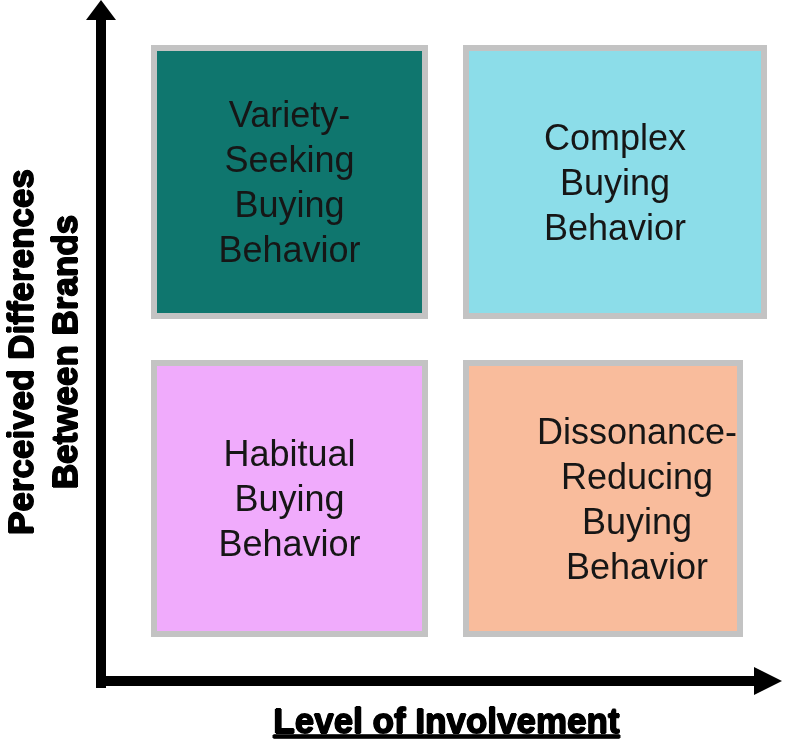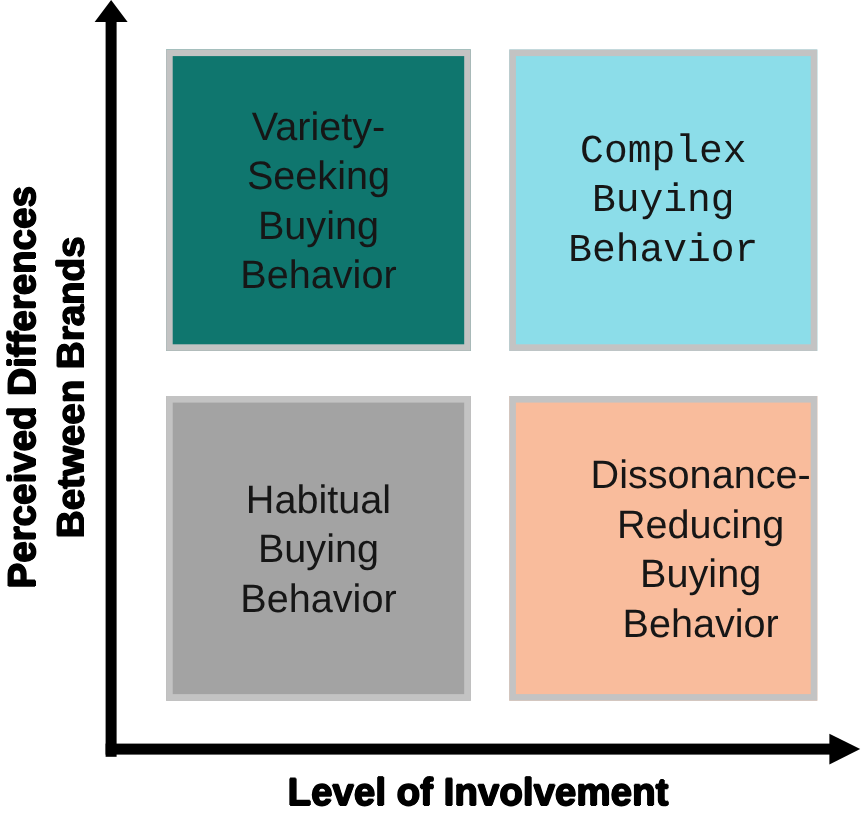--- a/index.html
+++ b/index.html
@@ -19,36 +19,36 @@
     position:absolute;left:754px;top:667px;width:0;height:0;
     border-top:14px solid transparent;border-bottom:14px solid transparent;
     border-left:28px solid #000;
   }
   
   .axis-label{
     color:#000;font-size:35px;font-weight:800;letter-spacing:0;
     text-shadow:0.8px 0 0 #000,-0.8px 0 0 #000,0 0.8px 0 #000,0 -0.8px 0 #000;
     white-space:pre-line;text-align:center;
   }
-  .x-axis-label{position:absolute;left:138px;top:701px;width:593px;line-height:40px;}
+  .x-axis-label{position:absolute;left:150px;top:701px;width:593px;line-height:40px;text-decoration:underline;}
   .y-axis-label{
     position:absolute;left:-217px;top:308px;width:520px;height:88px;line-height:44px;
     transform:rotate(-90deg);
   }
   
   .quad{
     position:absolute;box-sizing:border-box;border:6px solid #c3c3c3;
     display:flex;align-items:center;justify-content:center;
   }
   .quad-label{
     white-space:pre-line;text-align:center;
     font-size:36px;line-height:45px;font-weight:400;color:#161616;
   }
   .quad.tl{left:151px;top:45px;width:277px;height:274px;}
-  .quad.tr{left:463px;top:45px;width:280px;height:274px;font-family:Liberation Mono, monospace;}
+  .quad.tr{left:463px;top:45px;width:304px;height:274px;}
   .quad.bl{left:151px;top:360px;width:277px;height:277px;}
   .quad.br{left:463px;top:360px;width:280px;height:277px;}
 </style>
 </head>
 <body>
 
 <div class="canvas">
 
   <div class="y-axis-line" style="background: rgb(0, 0, 0);"></div>
   <div class="y-axis-arrowhead"></div>
@@ -65,21 +65,21 @@
 Buying
 Behavior</div>
   </div>
 
   <div class="quad tr" style="background: rgb(140, 221, 233); border-color: rgb(195, 195, 195);">
     <div class="quad-label" style="color: rgb(22, 22, 22);">Complex
 Buying
 Behavior</div>
   </div>
 
-  <div class="quad bl" style="background: #a3a3a3; border-color: rgb(195, 195, 195);">
+  <div class="quad bl" style="background: #f0abfc; border-color: rgb(195, 195, 195);">
     <div class="quad-label" style="color: rgb(22, 22, 22);">Habitual
 Buying
 Behavior</div>
   </div>
 
   <div class="quad br" style="background: rgb(249, 188, 156); border-color: rgb(195, 195, 195); justify-content: flex-end;">
     <div class="quad-label" style="color: rgb(22, 22, 22);">Dissonance-
 Reducing
 Buying
 Behavior</div>

